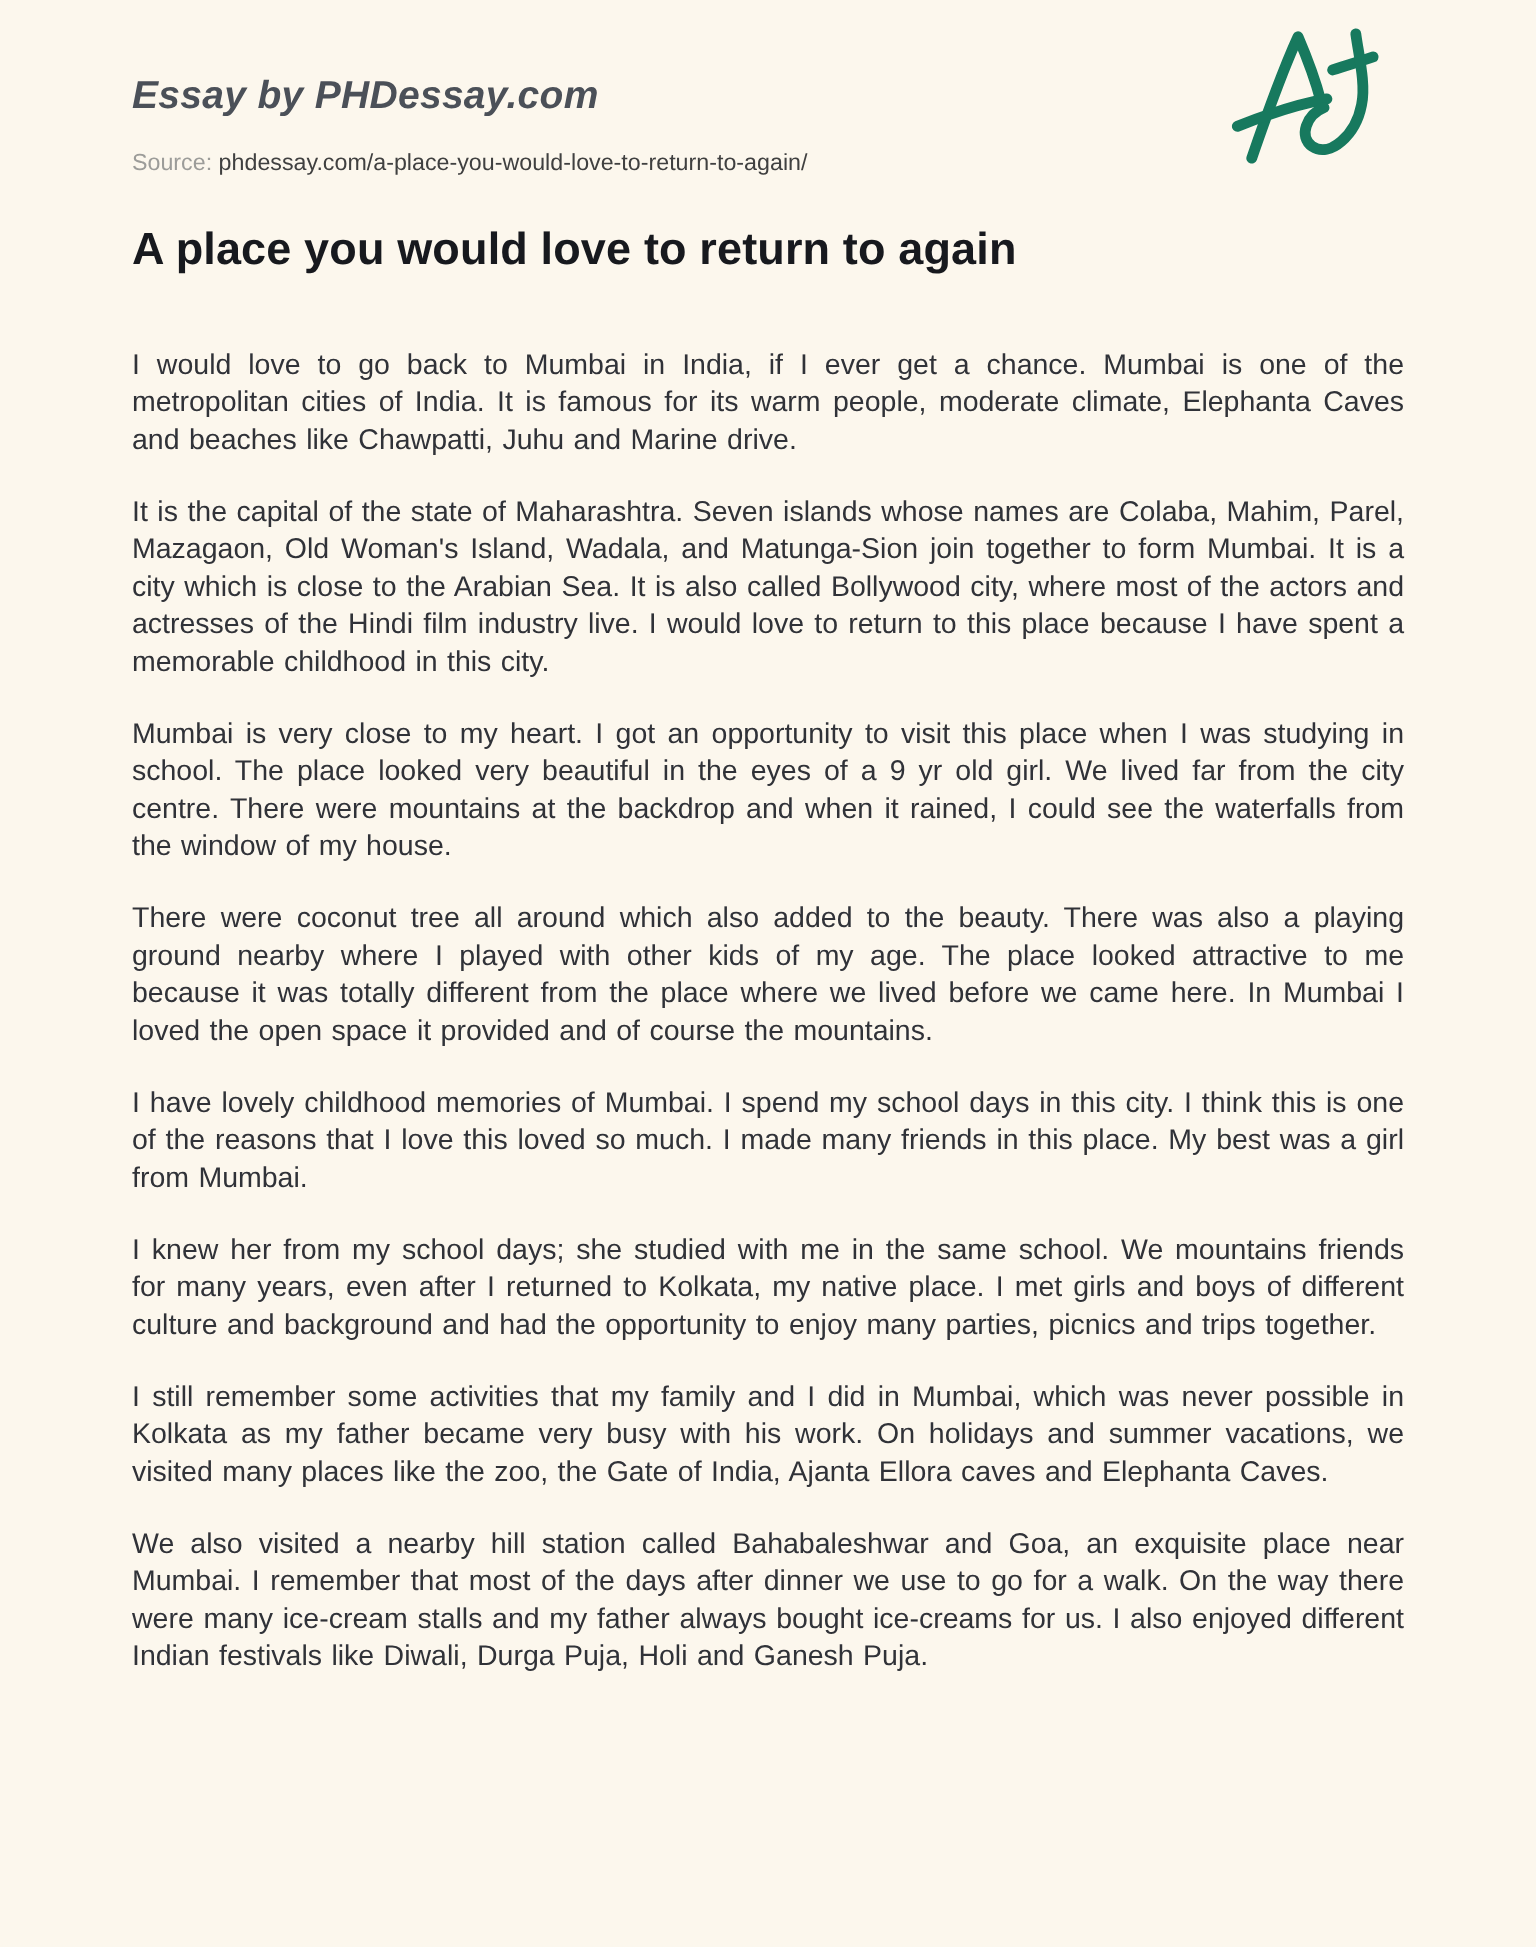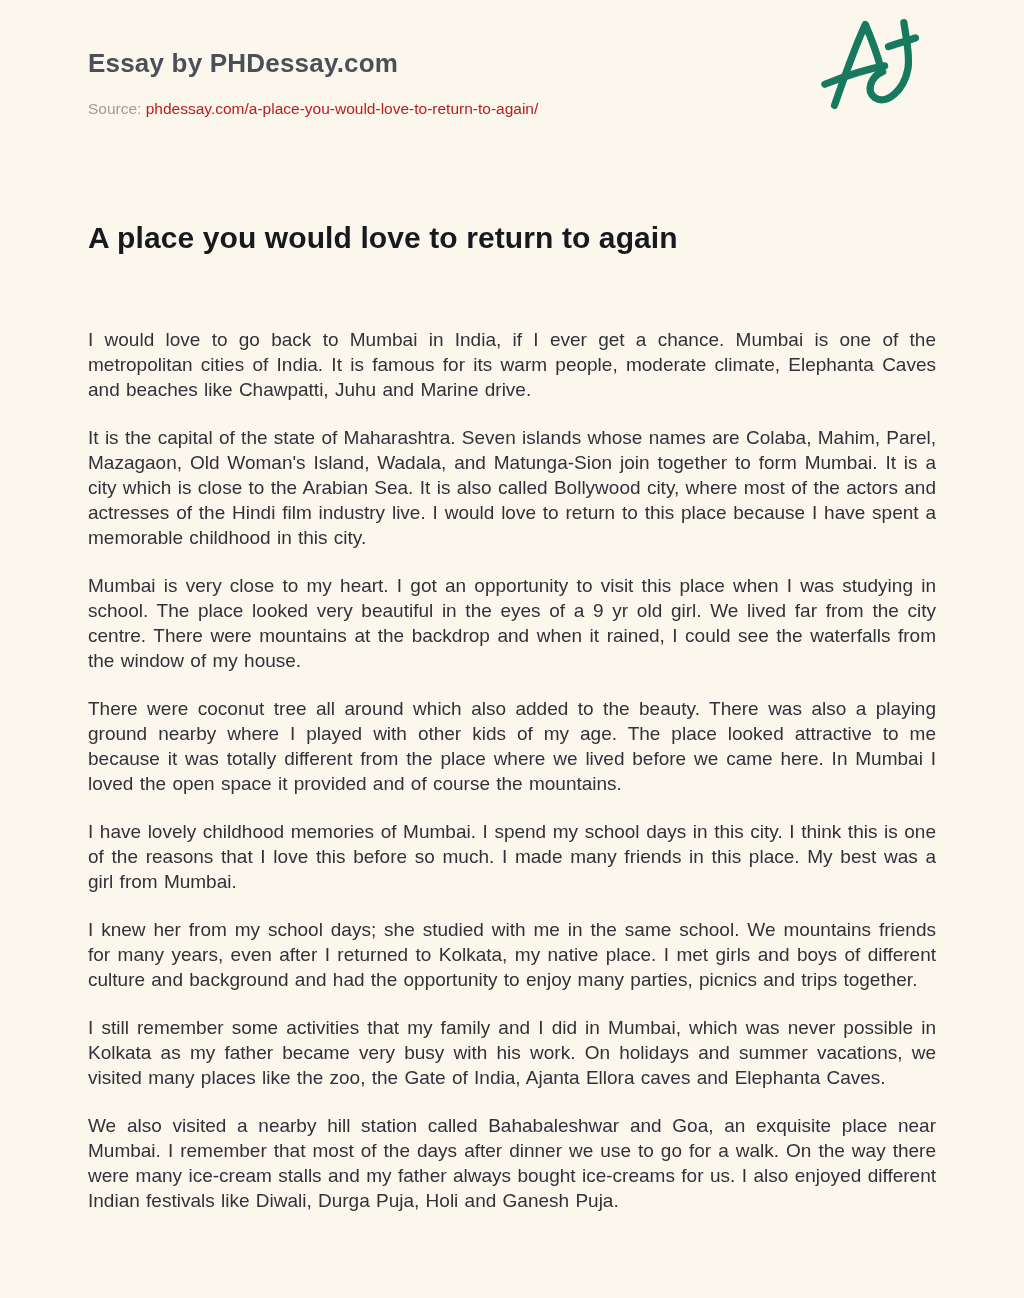--- a/index.html
+++ b/index.html
@@ -18,47 +18,48 @@
   }
   .page {
     padding: 48px 88px 0 88px;
     position: relative;
   }
   .site-title {
     font-size: 26px;
     font-weight: 700;
     color: #4b5058;
     letter-spacing: 0.2px;
+    font-style: italic;
   }
   .source-line {
     margin-top: 21px;
     font-size: 15.5px;
     color: #9c9c99;
   }
   .source-link {
-    color: #b91c1c;
+    color: #404040;
     text-decoration: none;
     cursor: pointer;
   }
   .logo {
     position: absolute;
     top: 8px;
     right: 97px;
     width: 106px;
     height: 112px;
   }
   .article-title {
-    margin-top: 103px;
+    margin-top: 32px;
     font-size: 30px;
     font-weight: 700;
     color: #17191e;
     letter-spacing: 0.1px;
   }
   .essay-body {
-    margin-top: 72px;
+    margin-top: 47px;
   }
   .essay-body p {
     font-size: 19px;
     line-height: 25px;
     color: #303238;
     text-align: justify;
     margin-bottom: 23px;
     word-spacing: 1px;
   }
 </style>
@@ -84,20 +85,20 @@
       </span>
     </header>
 
     <h1 class="article-title">A place you would love to return to again</h1>
 
     <div class="essay-body">
       <p>I would love to go back to Mumbai in India, if I ever get a chance. Mumbai is one of the metropolitan cities of India. It is famous for its warm people, moderate climate, Elephanta Caves and beaches like Chawpatti, Juhu and Marine drive.</p>
       <p>It is the capital of the state of Maharashtra. Seven islands whose names are Colaba, Mahim, Parel, Mazagaon, Old Woman's Island, Wadala, and Matunga-Sion join together to form Mumbai. It is a city which is close to the Arabian Sea. It is also called Bollywood city, where most of the actors and actresses of the Hindi film industry live. I would love to return to this place because I have spent a memorable childhood in this city.</p>
       <p>Mumbai is very close to my heart. I got an opportunity to visit this place when I was studying in school. The place looked very beautiful in the eyes of a 9 yr old girl. We lived far from the city centre. There were mountains at the backdrop and when it rained, I could see the waterfalls from the window of my house.</p>
       <p>There were coconut tree all around which also added to the beauty. There was also a playing ground nearby where I played with other kids of my age. The place looked attractive to me because it was totally different from the place where we lived before we came here. In Mumbai I loved the open space it provided and of course the mountains.</p>
-      <p>I have lovely childhood memories of Mumbai. I spend my school days in this city. I think this is one of the reasons that I love this before so much. I made many friends in this place. My best was a girl from Mumbai.</p>
+      <p>I have lovely childhood memories of Mumbai. I spend my school days in this city. I think this is one of the reasons that I love this loved so much. I made many friends in this place. My best was a girl from Mumbai.</p>
       <p>I knew her from my school days; she studied with me in the same school. We mountains friends for many years, even after I returned to Kolkata, my native place. I met girls and boys of different culture and background and had the opportunity to enjoy many parties, picnics and trips together.</p>
       <p>I still remember some activities that my family and I did in Mumbai, which was never possible in Kolkata as my father became very busy with his work. On holidays and summer vacations, we visited many places like the zoo, the Gate of India, Ajanta Ellora caves and Elephanta Caves.</p>
       <p>We also visited a nearby hill station called Bahabaleshwar and Goa, an exquisite place near Mumbai. I remember that most of the days after dinner we use to go for a walk. On the way there were many ice-cream stalls and my father always bought ice-creams for us. I also enjoyed different Indian festivals like Diwali, Durga Puja, Holi and Ganesh Puja.</p>
     </div>
 
   </div>
 </div>
 
 </body></html>

